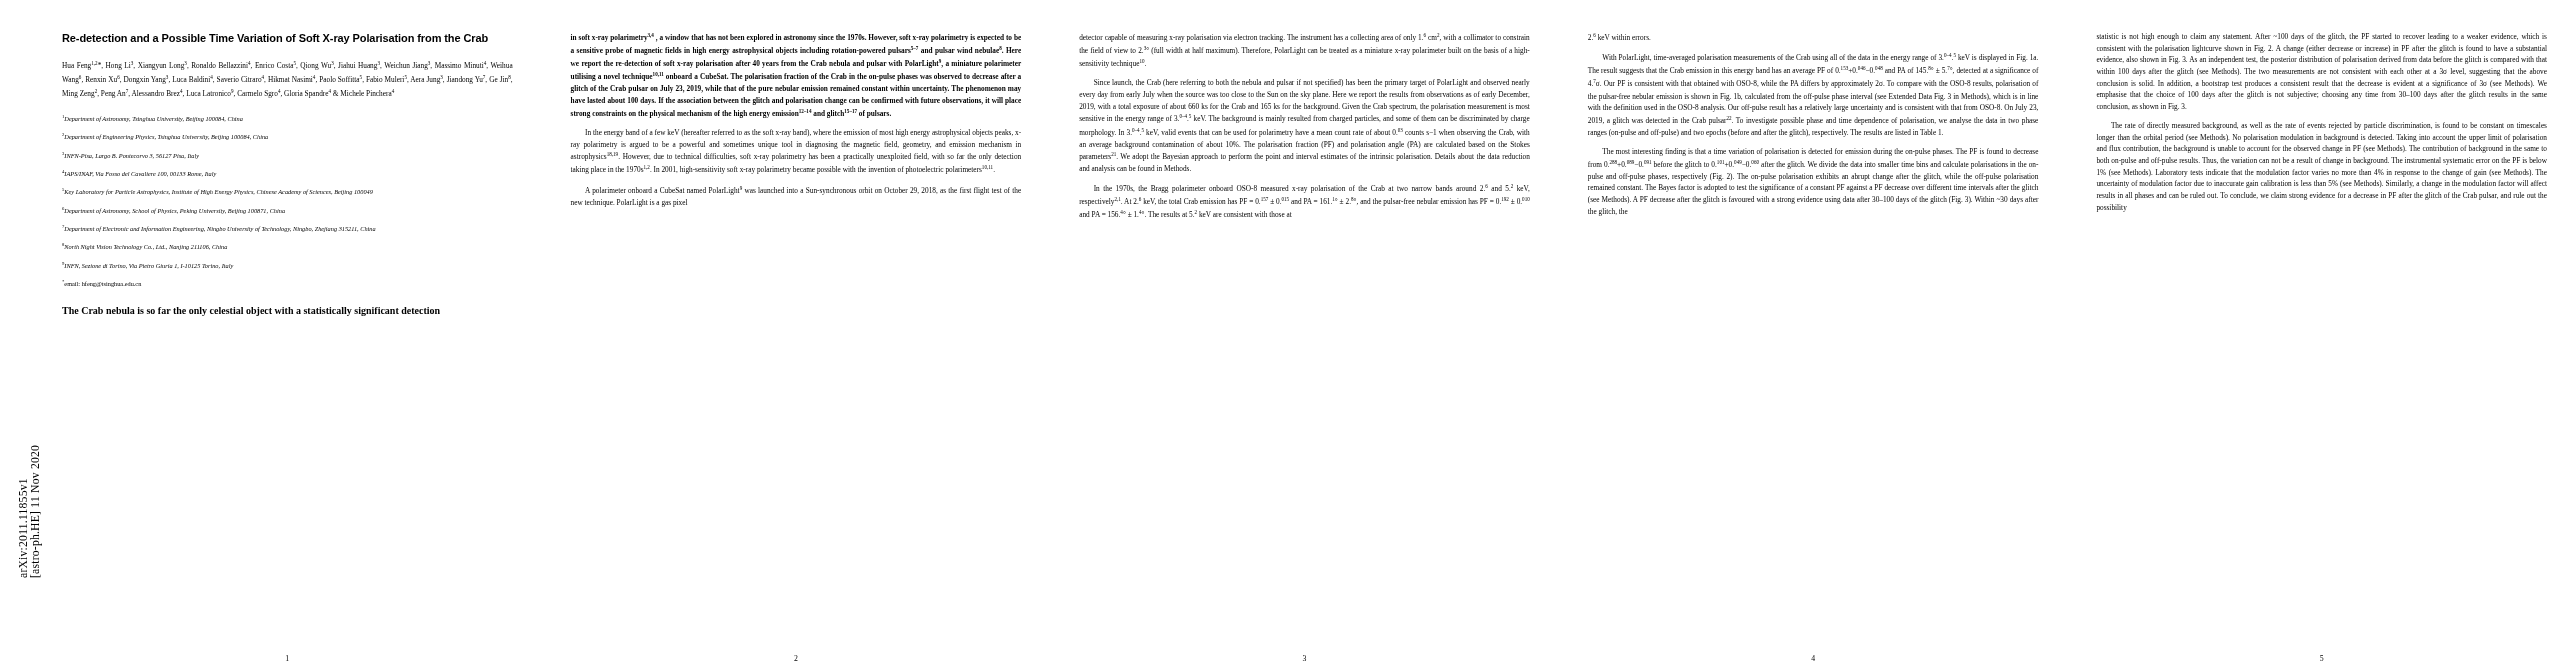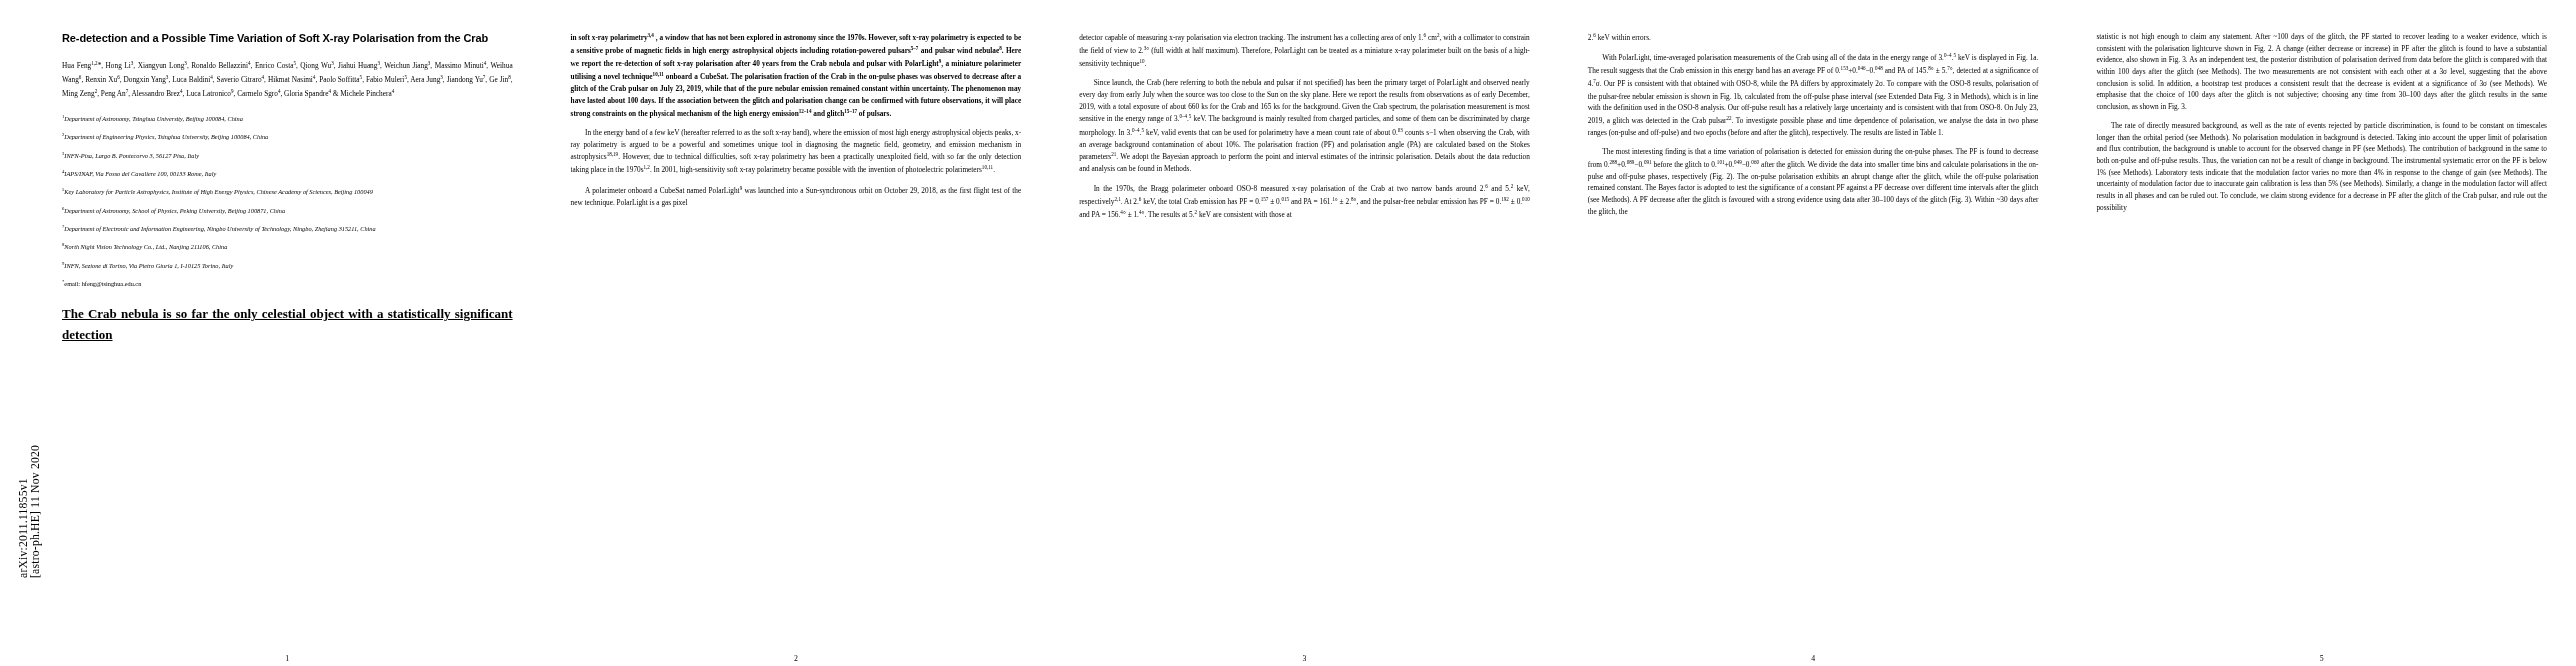--- a/index.html
+++ b/index.html
@@ -107,25 +107,24 @@
     line-height: 1.68;
     margin: 0 0 6.7px 0;
     font-style: italic;
     text-align: justify;
   }
   .affil sup { font-size: 4.7px; font-style: normal; vertical-align: super; }
   .affil.noital { font-style: normal; }
 
   .lead {
     font-weight: bold;
-    font-size: 13px;
+    font-size: 10px;
     line-height: 1.62;
     text-align: justify;
     margin: 13.3px 0 0 0;
-    text-decoration: underline;
   }
 
   .bodytext {
     font-size: 7.3px;
     line-height: 1.60;
     text-align: justify;
     margin: 0 0 7.2px 0;
   }
   .bodytext sup { font-size: 5.1px; vertical-align: super; }
   .bodytext.bold { font-weight: bold; }

